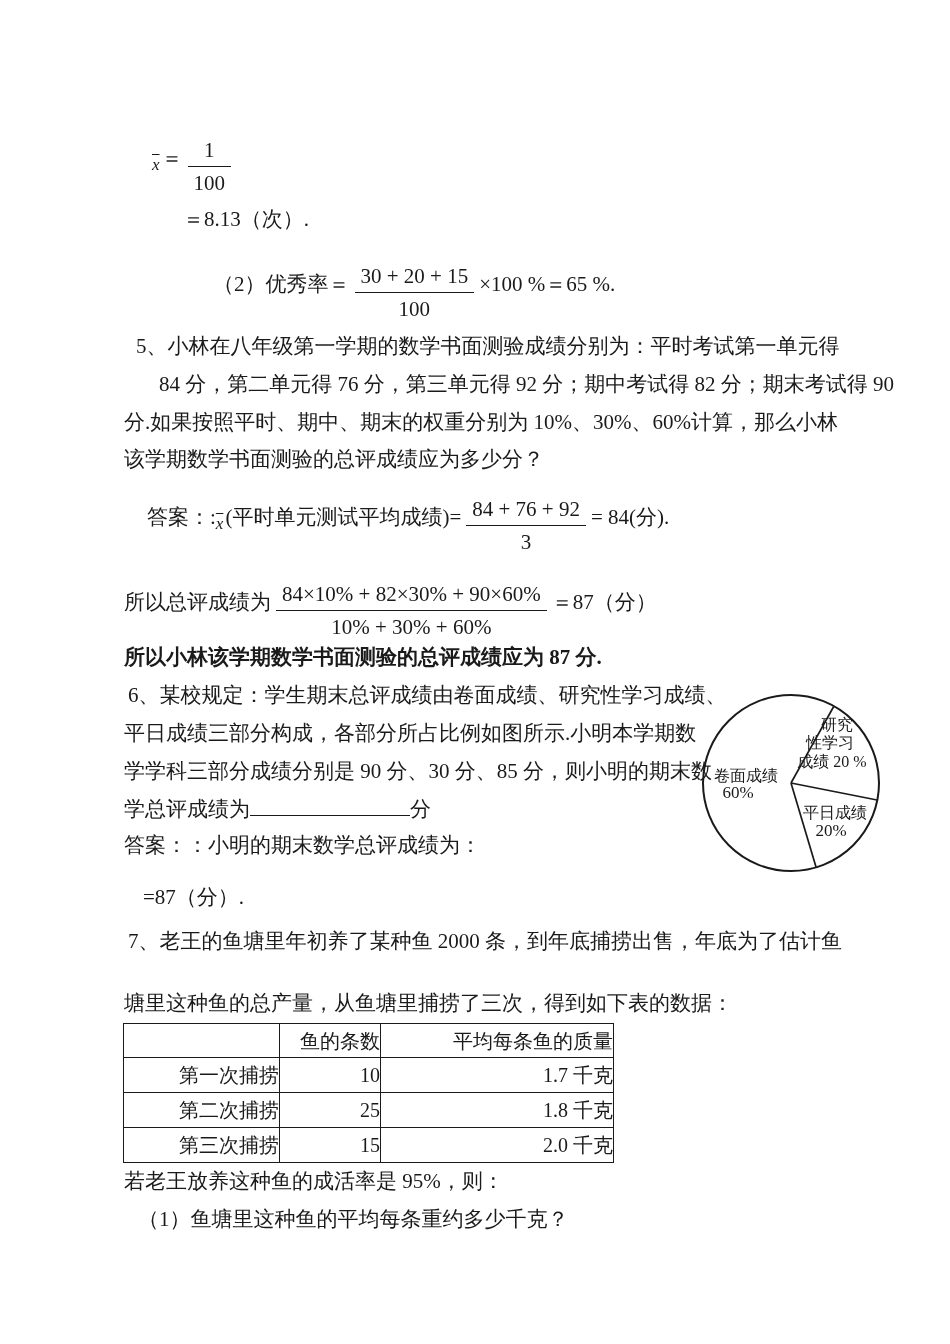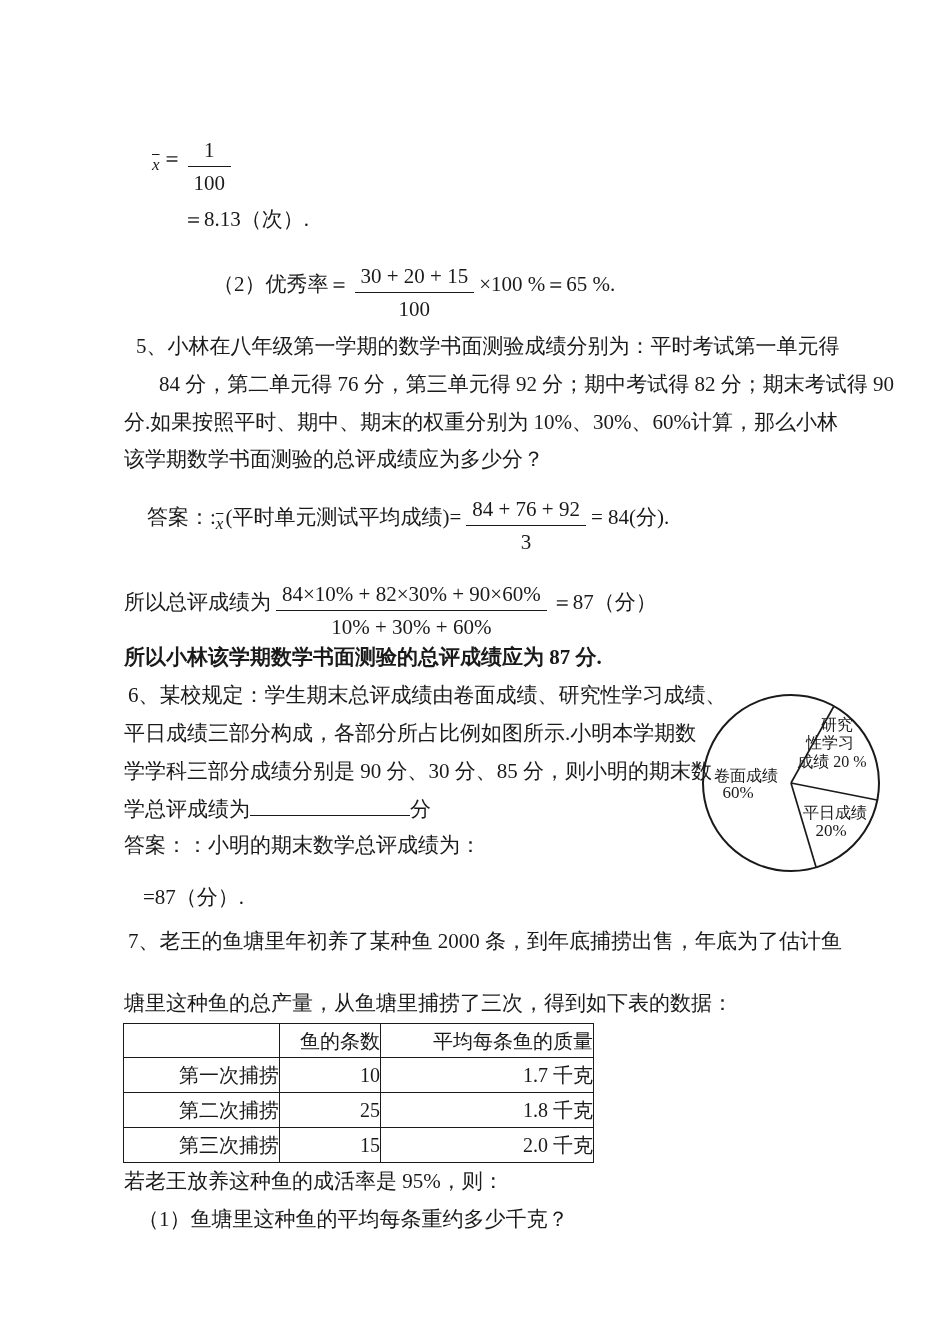--- a/index.html
+++ b/index.html
@@ -13,21 +13,21 @@
   .frac{display:inline-block;text-align:center;vertical-align:middle;position:relative;top:6px;margin:0 5px;}
   .frac .num{display:block;padding:0 6px 3px;}
   .frac .den{display:block;border-top:1.6px solid #1a1a1a;padding:3px 6px 0;}
   .xbar{font-style:italic;font-size:17px;text-decoration:overline;position:relative;top:5px;margin-right:2px;}
   .blank{display:inline-block;width:160px;height:20px;border-bottom:1.5px solid #1a1a1a;vertical-align:baseline;}
   .fish-table{position:absolute;left:123px;top:1023px;border-collapse:collapse;table-layout:fixed;}
   .fish-table td,.fish-table th{
     border:1.8px solid #1a1a1a;text-align:right;vertical-align:middle;
     font-size:20px;font-weight:normal;padding:0;line-height:22px;
   }
-  .fish-table .c1{width:155px;} .fish-table .c2{width:100px;} .fish-table .c3{width:212px;}
+  .fish-table .c1{width:155px;} .fish-table .c2{width:100px;} .fish-table .c3{width:212px;padding-left:20px;}
   .fish-table .hr{height:34px;} .fish-table .dr{height:35px;}
   svg text{font-family:"Liberation Serif","DejaVu Serif",serif;fill:#1a1a1a;}
 </style>
 </head>
 <body>
 
 <div class="page">
 
   <div class="abs t" style="left:152px;top:131px;">
     <span class="xbar">x</span><span>＝</span><span class="frac"><span class="num">1</span><span class="den">100</span></span>

